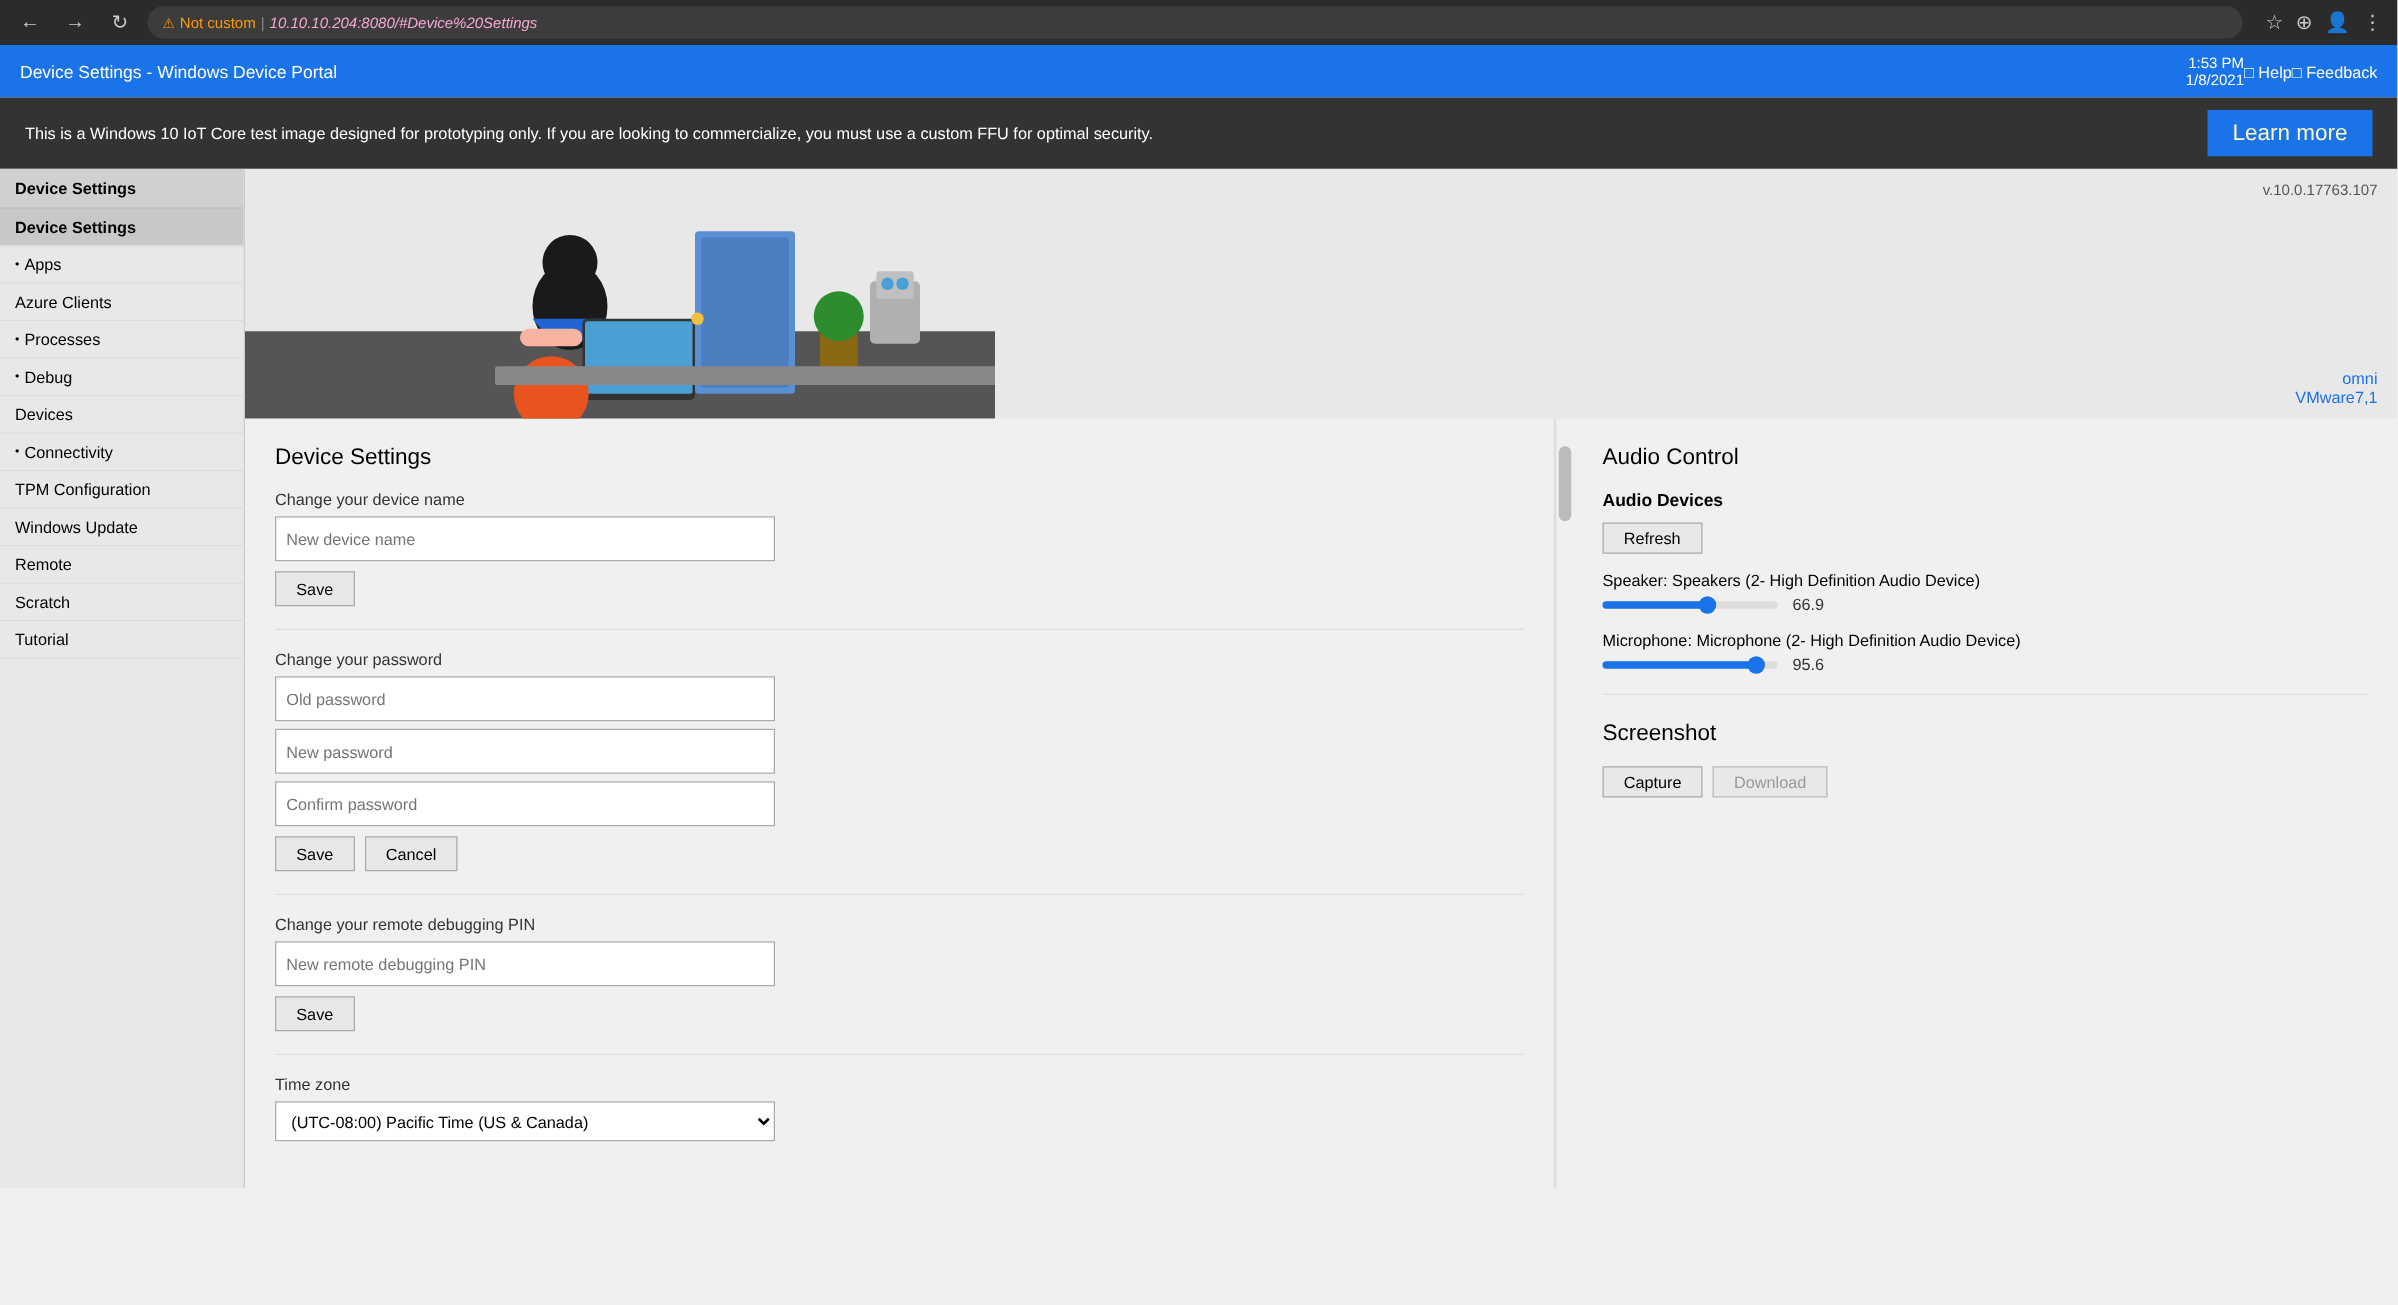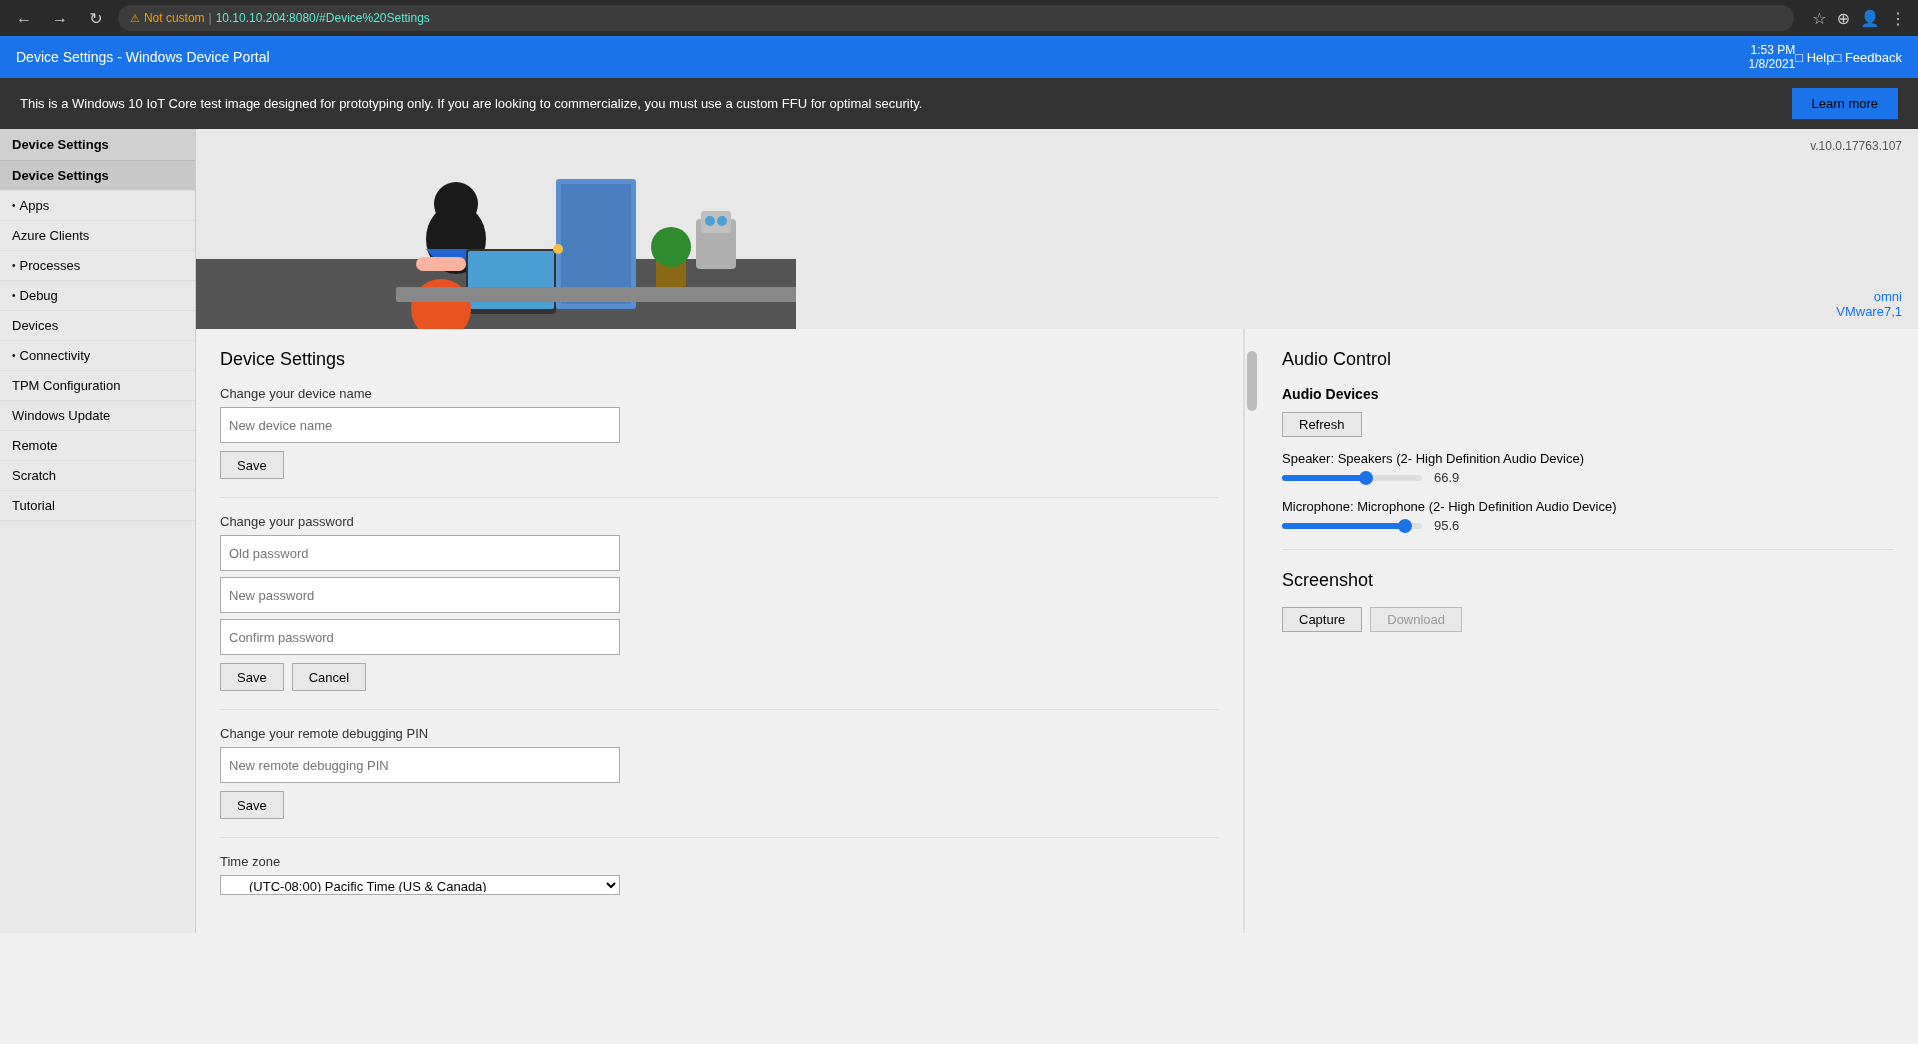--- a/index.html
+++ b/index.html
@@ -18,21 +18,21 @@
       background: none; border: none; color: #ccc; cursor: pointer;
       font-size: 16px; width: 28px; height: 28px; display: flex; align-items: center; justify-content: center;
     }
     .address-bar {
       flex: 1; background: #3c3c3c; border: none; color: #fff;
       height: 26px; border-radius: 13px; padding: 0 12px; font-size: 12px;
       display: flex; align-items: center;
     }
     .address-bar-warning { color: #f90; margin-right: 4px; font-size: 11px; }
     .address-bar-sep { color: #888; margin: 0 4px; }
-    .address-bar-url { color: #5eead4; font-size: 12px; }
+    .address-bar-url { color: #f9a8d4; font-size: 12px; font-style: italic; }
     .browser-actions { display: flex; gap: 6px; margin-left: 8px; }
     .browser-action-btn { background: none; border: none; color: #ccc; cursor: pointer; font-size: 16px; padding: 2px; }
 
     
     .tab-bar {
       background: #1a73e8;
       height: 42px;
       display: flex;
       align-items: center;
       padding: 0 16px;
@@ -48,22 +48,22 @@
       background: #333;
       color: #fff;
       display: flex;
       align-items: center;
       justify-content: space-between;
       padding: 10px 20px;
       min-height: 50px;
     }
     .warning-text { font-size: 13px; flex: 1; margin-right: 20px; }
     .learn-more-btn {
-      background: #1a73e8; color: #000000; border: none; cursor: pointer;
-      padding: 8px 20px; font-size: 13px; white-space: nowrap;
+      background: #1a73e8; color: #fef9c3; border: none; cursor: pointer;
+      padding: 8px 20px; font-size: 18px; white-space: nowrap;
     }
 
     
     .content-area { display: flex; flex: 1; overflow: hidden; }
 
     
     .sidebar {
       width: 196px; background: #e8e8e8;
       border-right: 1px solid #ccc;
       overflow-y: auto;
@@ -115,22 +115,22 @@
     .subsection-label { font-size: 14px; font-weight: 600; margin-bottom: 10px; color: #000; }
     .field-label { font-size: 13px; color: #333; margin-bottom: 6px; }
     .field-group { margin-bottom: 18px; }
 
     input[type="text"], input[type="password"] {
       width: 100%; max-width: 400px; height: 36px; border: 1px solid #aaa;
       padding: 4px 8px; font-size: 13px; background: #fff; color: #555;
     }
 
     select {
-      width: 100%; max-width: 400px; height: 20px; border: 1px solid #aaa;
-      padding: 2px 24px; font-size: 13px; background: #fff;
+      width: 100%; max-width: 400px; height: 32px; border: 1px solid #aaa;
+      padding: 2px 8px; font-size: 13px; background: #fff;
     }
 
     .btn {
       padding: 4px 16px; font-size: 13px; cursor: pointer; border: 1px solid #aaa;
       background: #e8e8e8; color: #000; height: 28px;
     }
     .btn-group { display: flex; gap: 8px; margin-top: 8px; }
 
     .divider { border: none; border-top: 1px solid #ddd; margin: 16px 0; }
 

